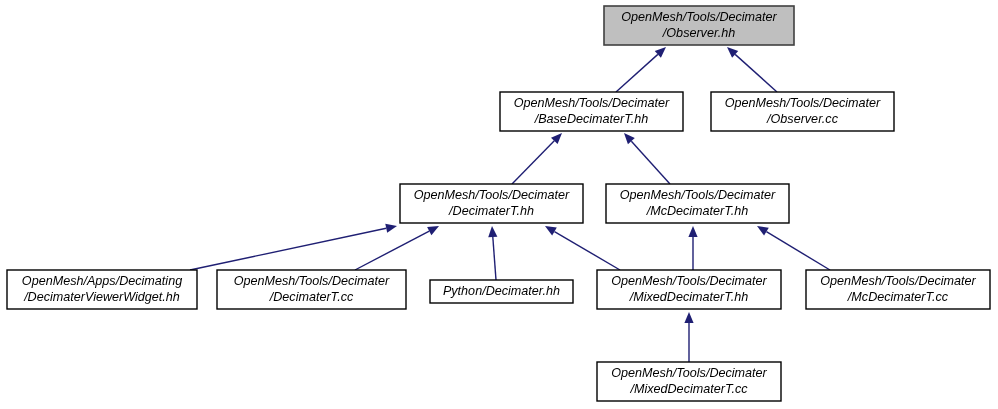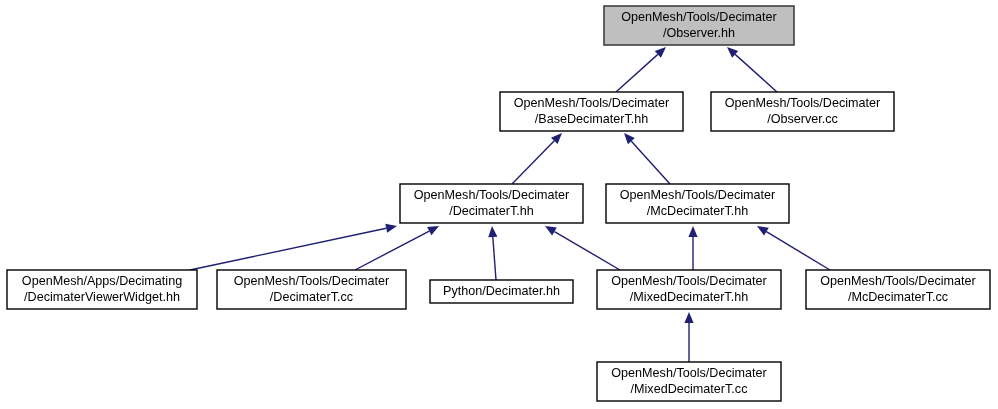--- a/index.html
+++ b/index.html
@@ -7,20 +7,21 @@
     padding: 0;
     background: #ffffff;
   }
   #graph-root {
     position: relative;
     width: 998px;
     height: 409px;
     background: #ffffff;
     font-family: "Liberation Sans", sans-serif;
     overflow: hidden;
+    font-style: italic;
   }
   svg#graph-canvas {
     position: absolute;
     left: 0;
     top: 0;
     width: 998px;
     height: 409px;
     display: block;
   }
   .node-box {

